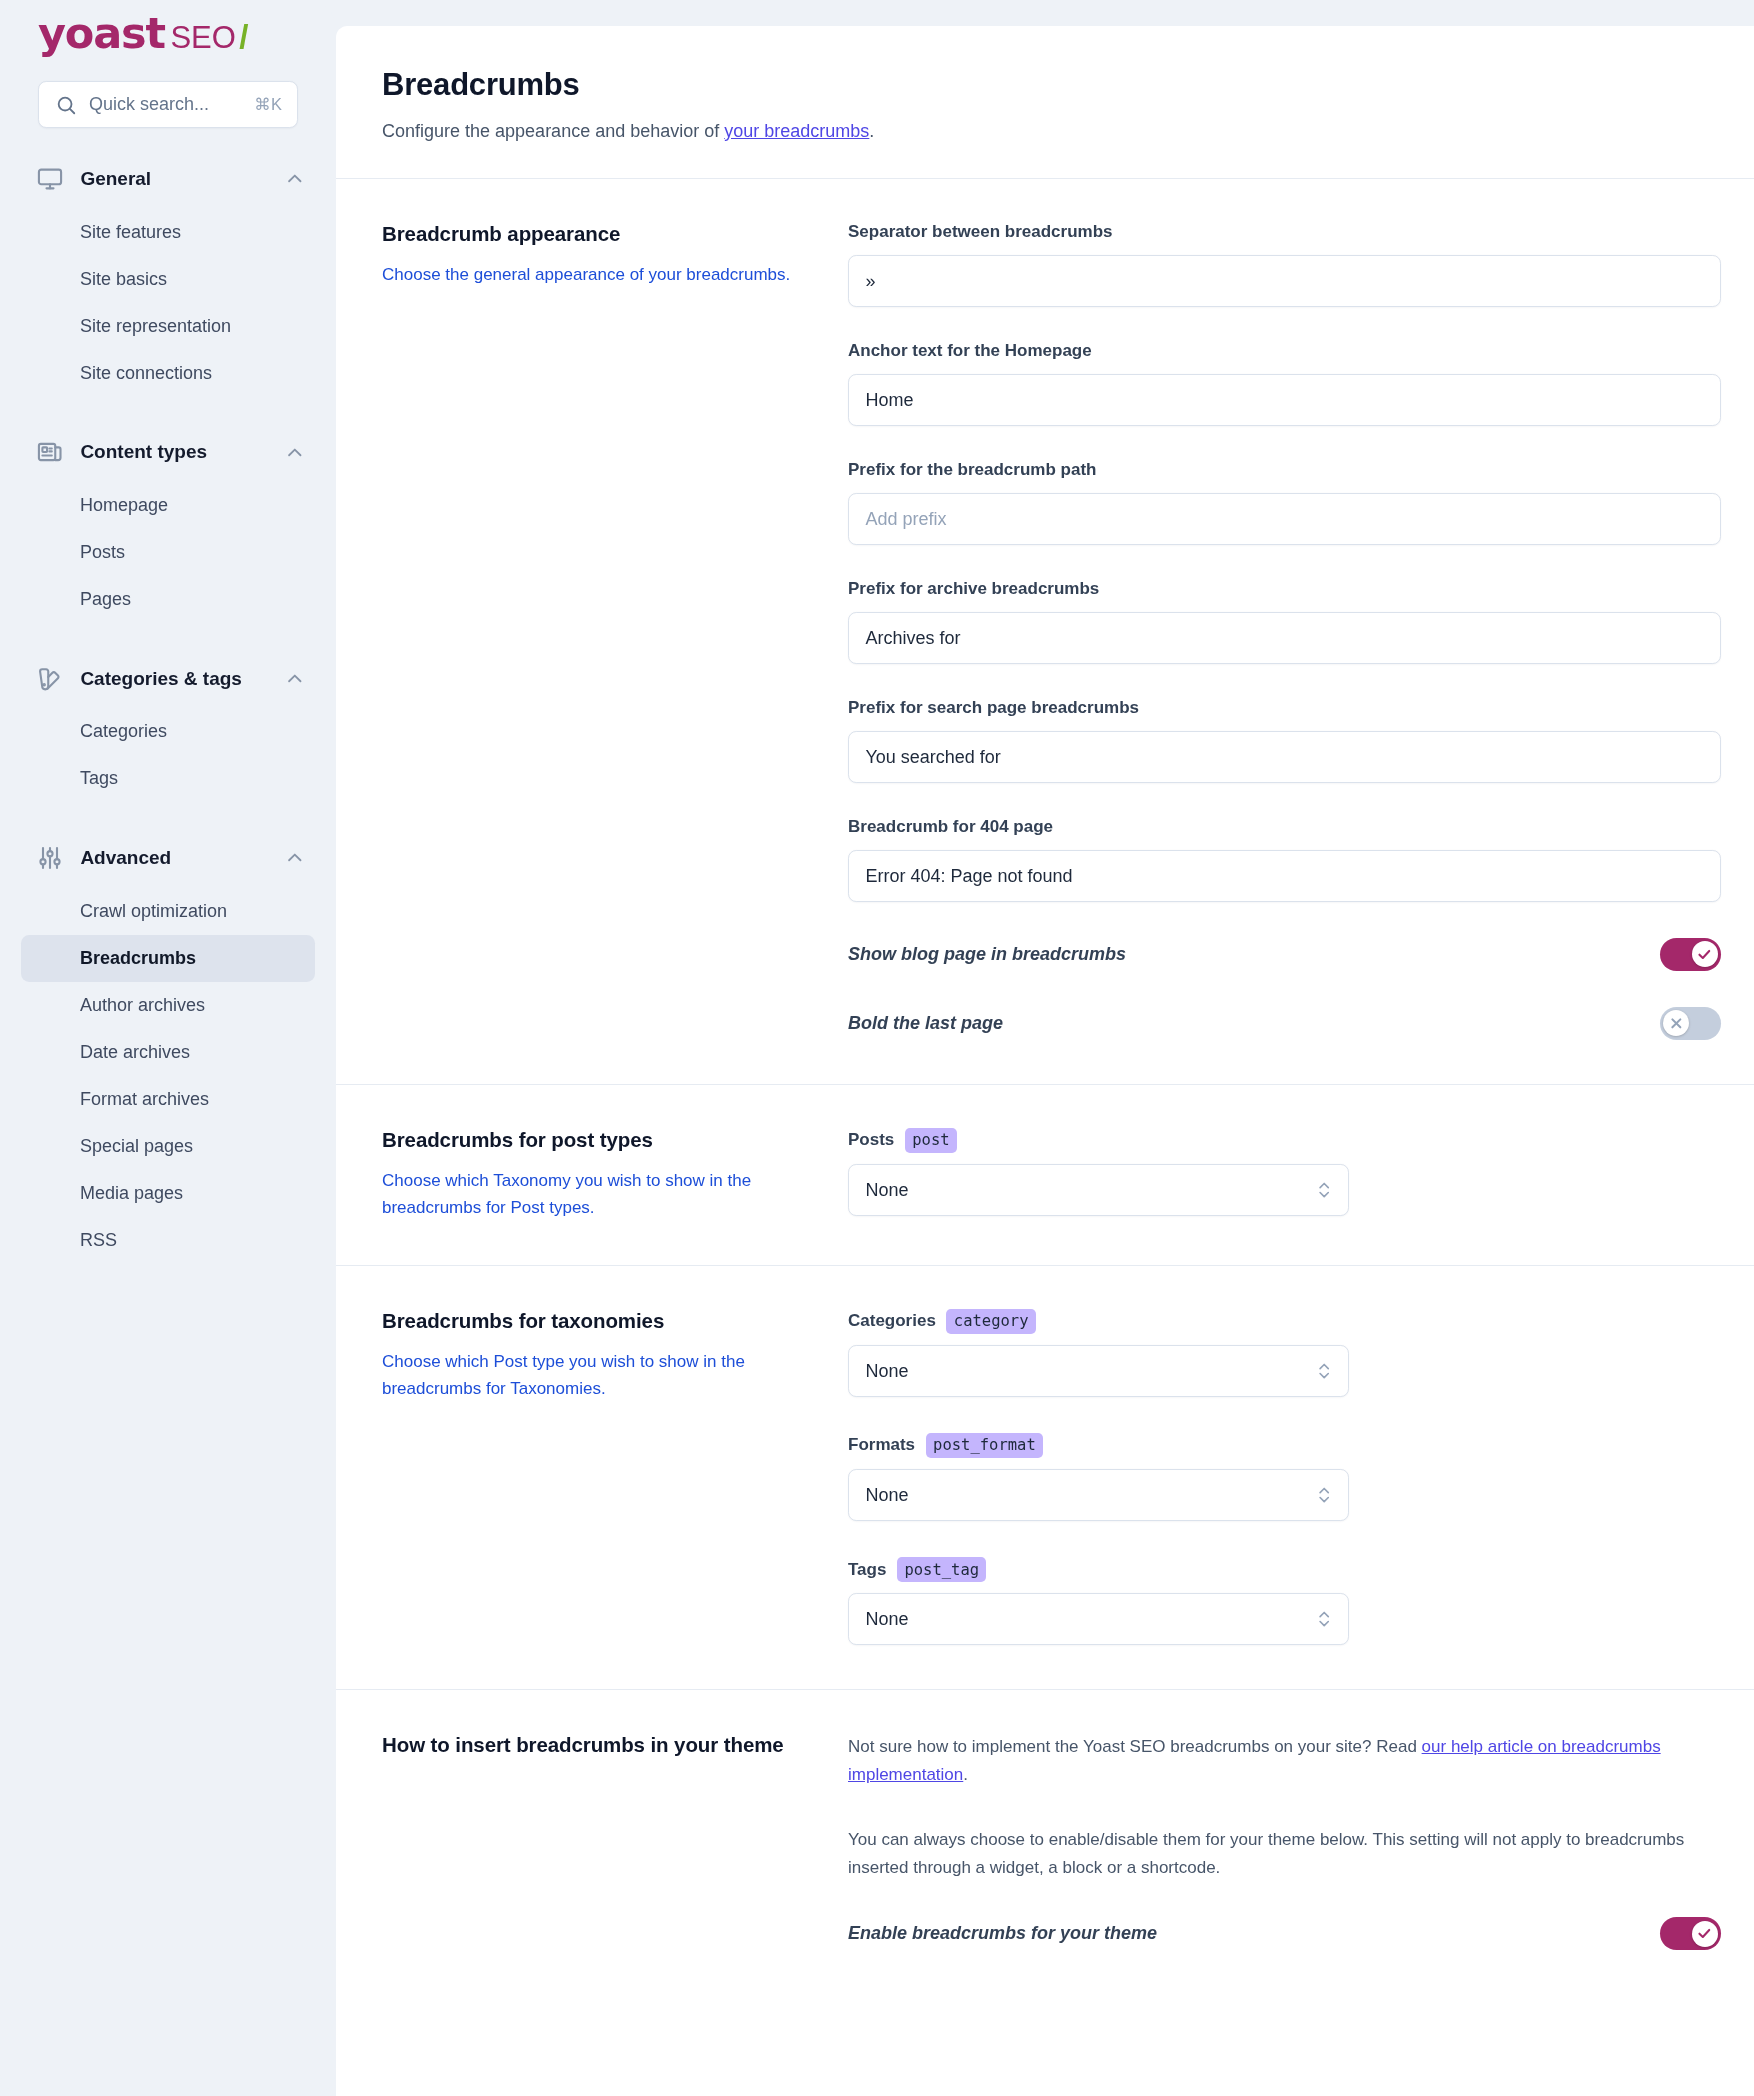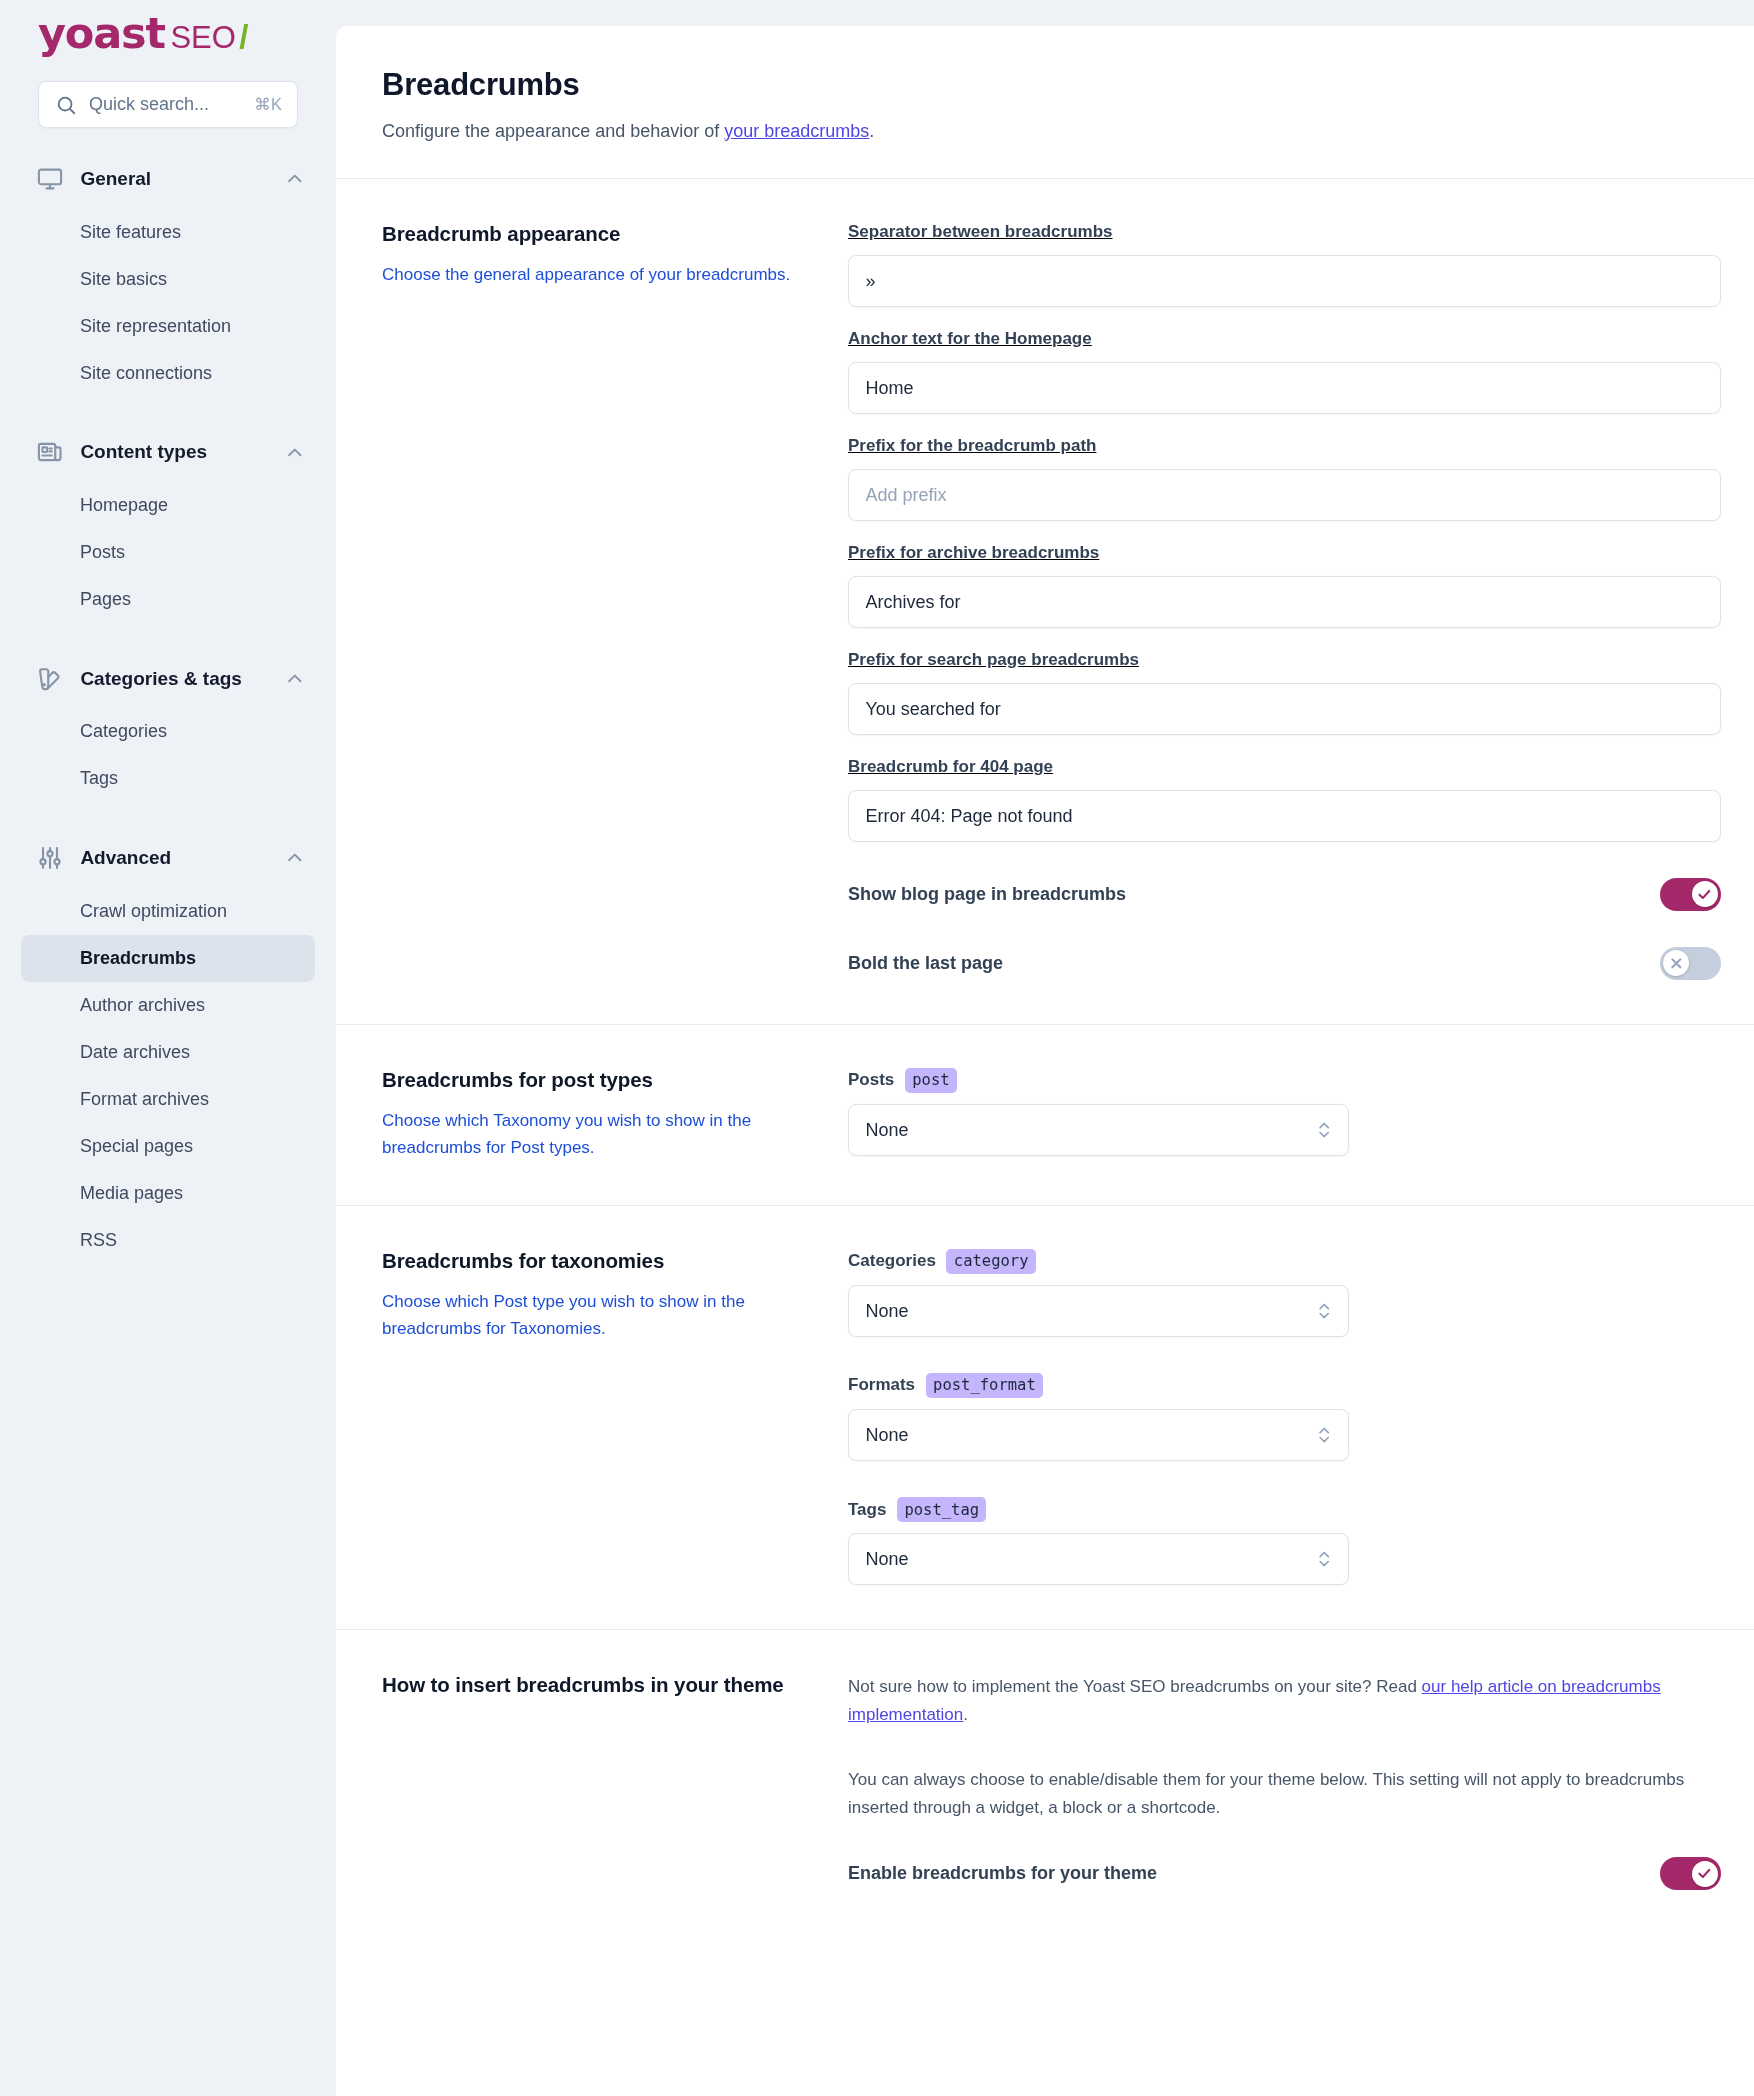--- a/index.html
+++ b/index.html
@@ -145,21 +145,21 @@
     letter-spacing: -0.1px;
   }
   .sec-desc {
     margin-top: 16.4px;
     font-size: 17px;
     line-height: 1.55;
     color: #1d4ed8;
   }
   .sec-right { flex: 1 1 auto; }
 
-  .field { margin-bottom: 22px; text-decoration: underline; }
+  .field { margin-bottom: 34px; }
   .field:last-child { margin-bottom: 0; }
   .field-label {
     display: block;
     font-size: 17px;
     font-weight: 600;
     color: #334155;
     margin-bottom: 13px;
   }
   .input {
     width: 873px;
@@ -175,20 +175,21 @@
     outline: none;
   }
   .input::placeholder { color: #94a3b8; }
 
   
   .toggle-row {
     display: flex;
     align-items: center;
     width: 873px;
     margin-top: 36px;
+    font-style: italic;
   }
   .toggle-row .t-label {
     flex: 1 1 auto;
     font-size: 18px;
     font-weight: 600;
     color: #334155;
   }
   .switch {
     position: relative;
     width: 61px;

